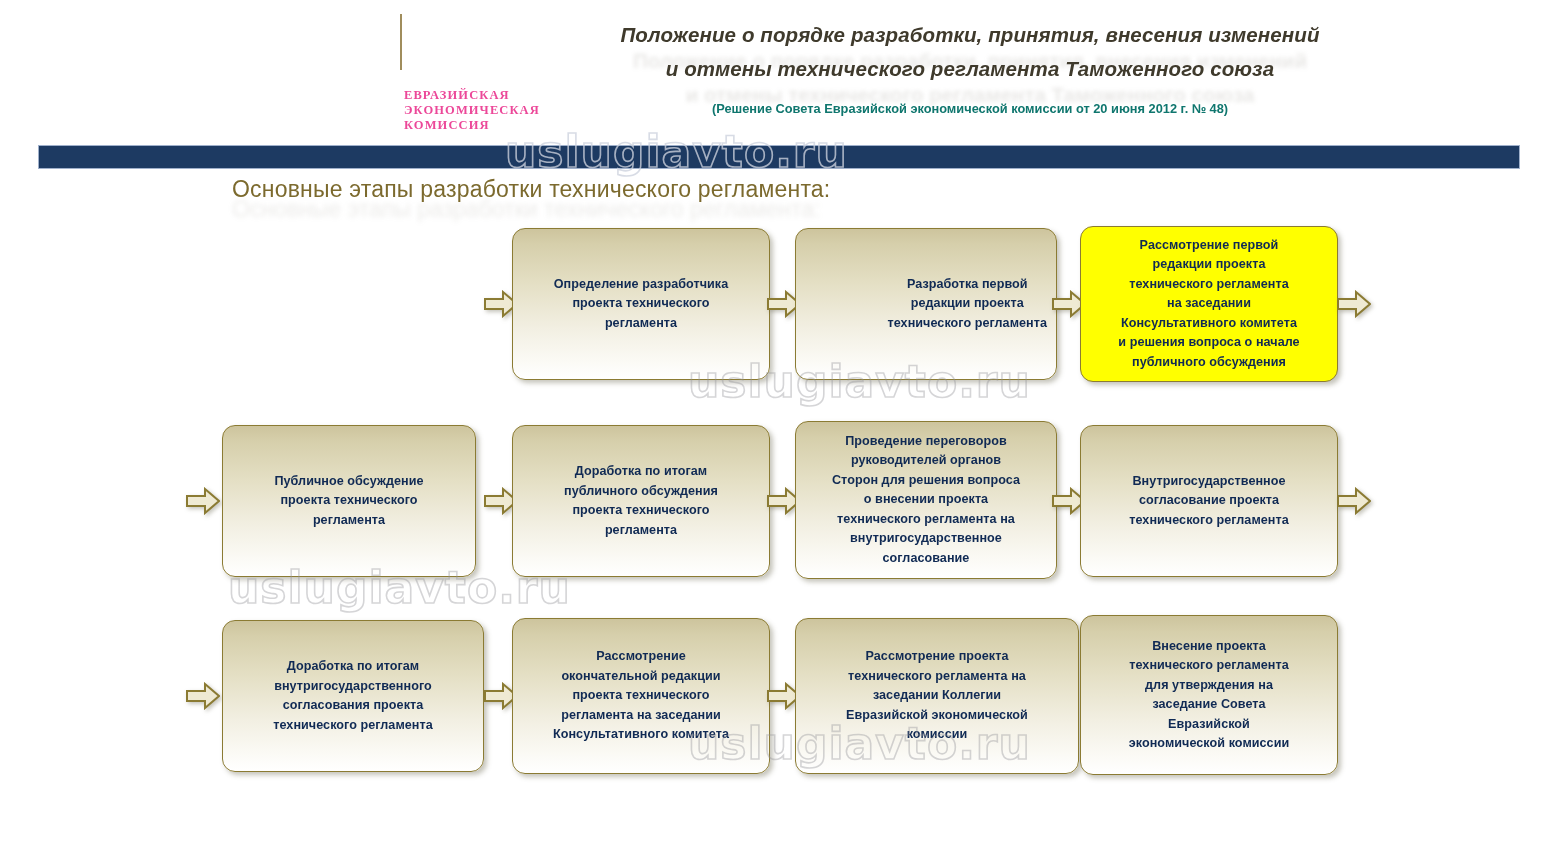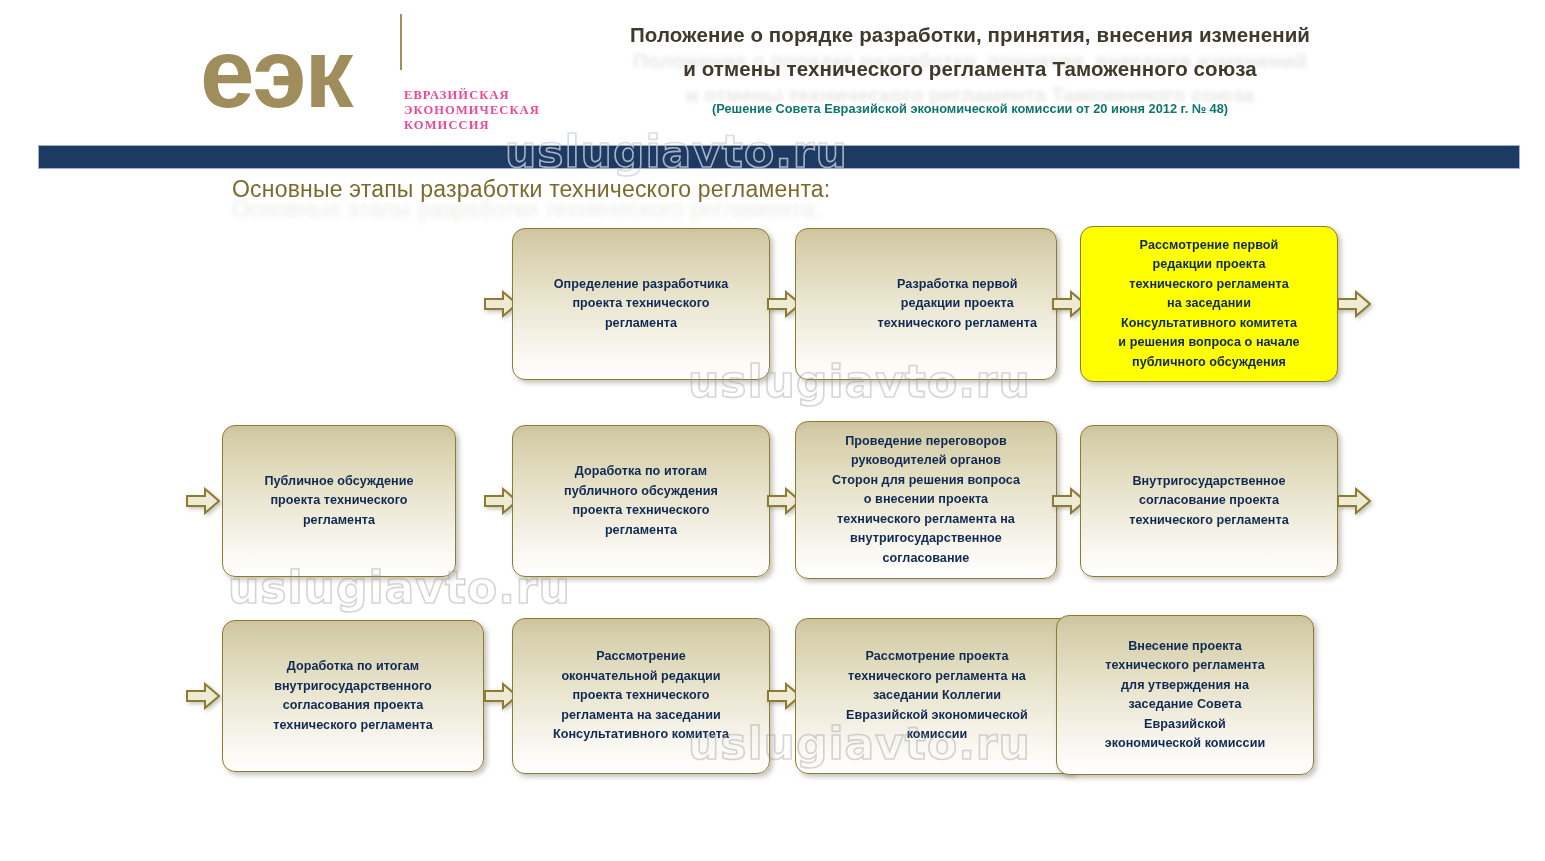--- a/index.html
+++ b/index.html
@@ -26,20 +26,21 @@
     font-family:"Liberation Serif","DejaVu Serif",serif;
     font-size:12.5px;line-height:15px;font-weight:700;
     color:#ec4899;letter-spacing:1.1px;
     text-transform:uppercase;
   }
 
   #title-block{position:absolute;left:520px;top:18px;width:900px;text-align:center;}
   .title-line{
     font-size:20.5px;font-weight:700;color:#3f3a2c;line-height:34px;
     letter-spacing:.1px;
+    font-style:italic;
   }
   #title-sub{
     margin-top:14px;font-size:12.8px;font-weight:700;color:#0f766e;line-height:18px;
   }
   #ghost-title{
     position:absolute;left:520px;top:44px;width:900px;text-align:center;
     font-size:20.5px;font-weight:700;line-height:34px;
     color:rgba(120,115,100,.16);filter:blur(2.2px);pointer-events:none;
   }
 
@@ -61,21 +62,21 @@
 
   
   #flow{position:absolute;left:0;top:0;width:1545px;height:861px;}
 
   .node{
     position:absolute;box-sizing:border-box;
     border:1.4px solid #8b7b33;border-radius:13px;
     background:linear-gradient(to bottom,#cdc49d 0%,#d6cfab 10%,#e4dfc4 36%,#f2efe2 66%,#fbfaf5 88%,#ffffff 100%);
     box-shadow:3px 3px 5px rgba(90,85,60,.35);
     display:flex;align-items:center;justify-content:center;
-    padding:4px 19px;
+    padding:4px 9px;
   }
   .node.highlight{
     background:#ffff00;
     border:1.5px solid #8b7b33;
   }
   .node .label{
     font-size:12.6px;font-weight:700;color:#102a54;
     line-height:19.5px;text-align:center;white-space:pre-line;
     letter-spacing:.05px;
   }
@@ -96,21 +97,20 @@
     font-family:"DejaVu Sans","Liberation Sans",sans-serif;
   }
   .wm.on-bar{-webkit-text-stroke:1.6px rgba(205,210,222,.78);}
 </style>
 </head>
 <body>
 
 <div id="header">
 
   <div id="logo-block">
-    <div id="logo-mark">еэк</div>
     <div id="logo-rule"></div>
     <div id="logo-sub">Евразийская экономическая комиссия</div>
   </div>
 
   <div id="ghost-title">
     <div>Положение о порядке разработки, принятия, внесения изменений</div>
     <div>и отмены технического регламента Таможенного союза</div>
   </div>
 
   <div id="title-block">
@@ -169,21 +169,21 @@
     <svg viewBox="0 0 34 28">
         <polygon points="1,9 19,9 19,2 33,14 19,26 19,19 1,19" fill="#efead3" stroke="#8b7b33" stroke-width="2"></polygon>
       </svg>
   </div>
 
   <div class="arrow" style="left:186px;top:487px;">
     <svg viewBox="0 0 34 28">
         <polygon points="1,9 19,9 19,2 33,14 19,26 19,19 1,19" fill="#efead3" stroke="#8b7b33" stroke-width="2"></polygon>
       </svg>
   </div>
-  <div class="node" style="left:222px;top:425px;width:234px;height:152px;">
+  <div class="node" style="left:222px;top:425px;width:254px;height:152px;">
     <span class="label">Публичное обсуждение
 проекта технического
 регламента</span>
   </div>
   <div class="arrow" style="left:484px;top:487px;">
     <svg viewBox="0 0 34 28">
         <polygon points="1,9 19,9 19,2 33,14 19,26 19,19 1,19" fill="#efead3" stroke="#8b7b33" stroke-width="2"></polygon>
       </svg>
   </div>
 
@@ -256,21 +256,21 @@
   </div>
 
   <div class="node" style="left:795px;top:618px;width:284px;height:156px;">
     <span class="label">Рассмотрение проекта
 технического регламента на
 заседании Коллегии
 Евразийской экономической
 комиссии</span>
   </div>
 
-  <div class="node" style="left:1056px;top:615px;width:258px;height:160px;">
+  <div class="node" style="left:1080px;top:615px;width:258px;height:160px;">
     <span class="label">Внесение проекта
 технического регламента
 для утверждения на
 заседание Совета
 Евразийской
 экономической комиссии</span>
   </div>
 
 </div>
 

